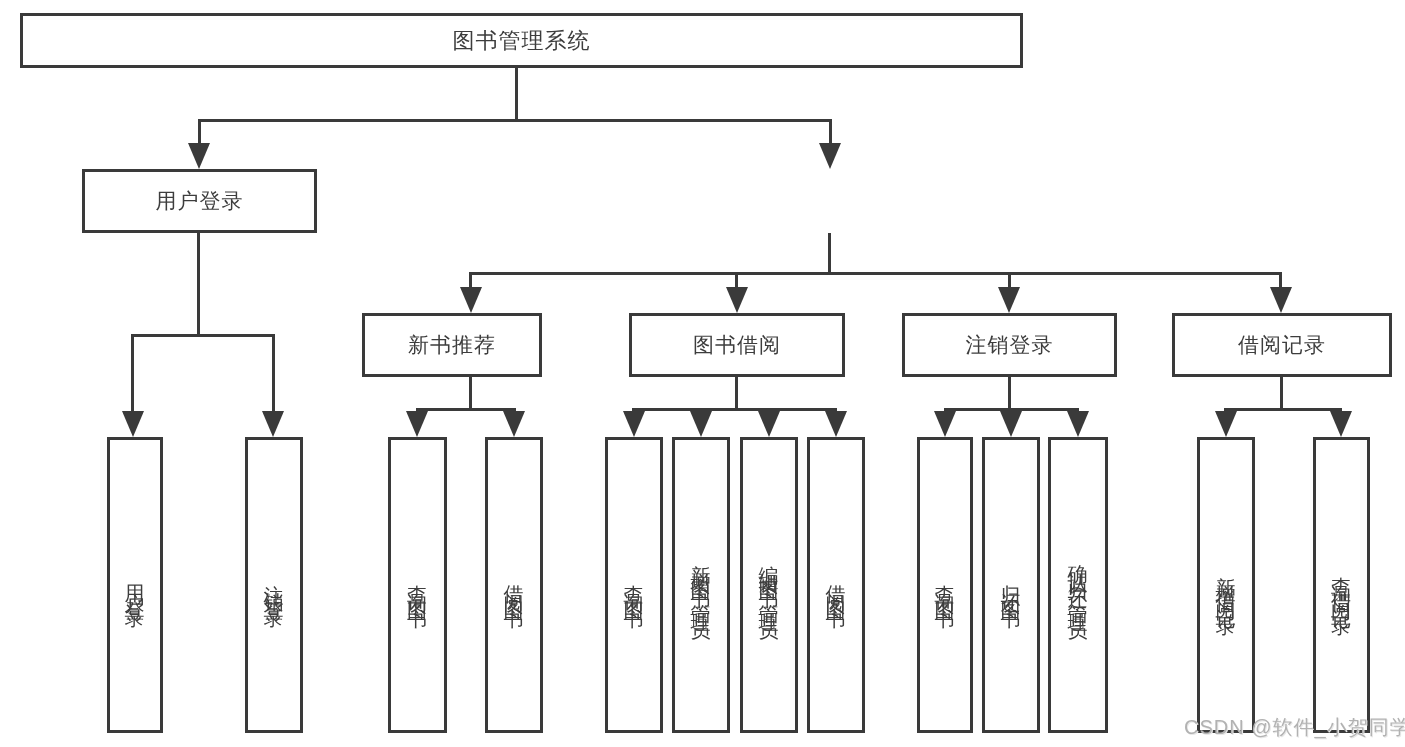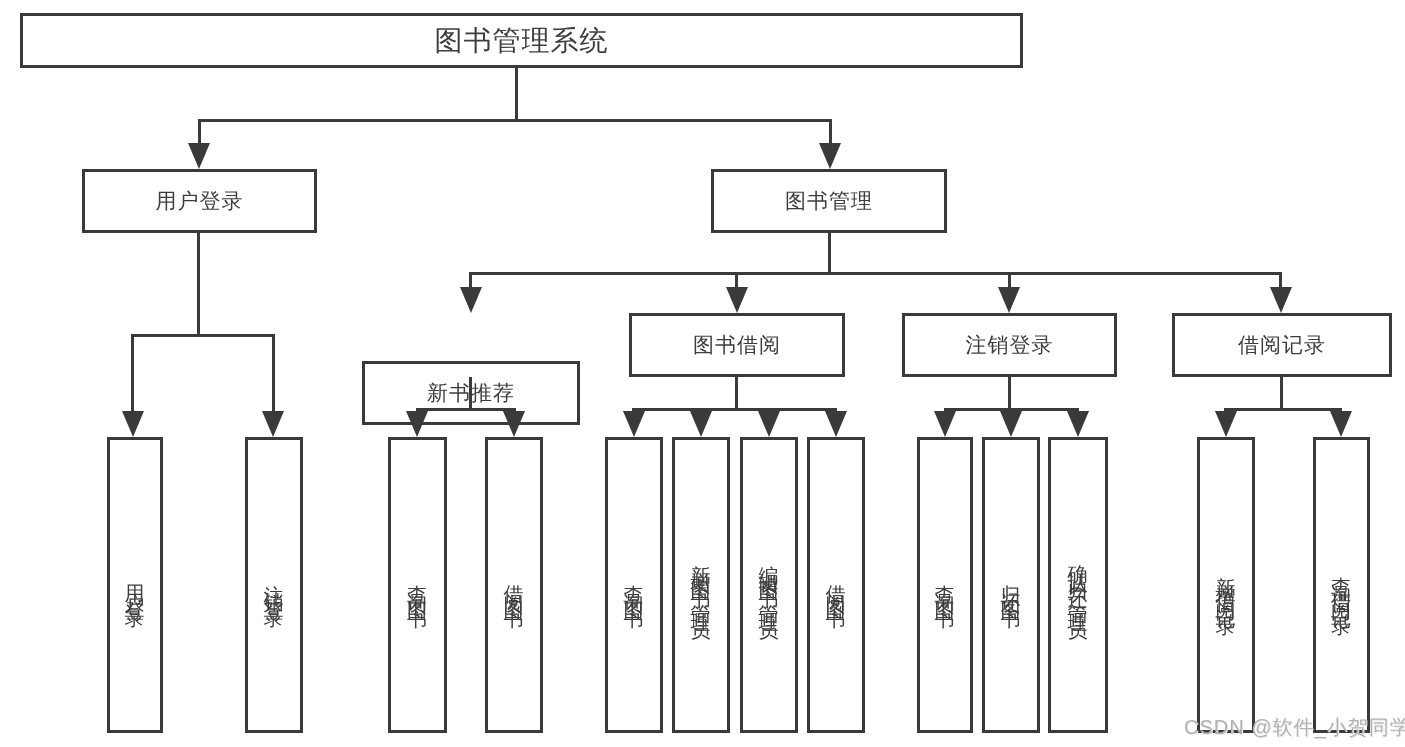--- a/index.html
+++ b/index.html
@@ -6,21 +6,21 @@
   .canvas {
     position:relative; width:1405px; height:747px; background:#fff;
     font-family:"Liberation Sans", sans-serif; overflow:hidden;
     color:#3d3d3d;
   }
   .box {
     position:absolute; background:#fff; border:3px solid #3a3a3a;
     box-sizing:border-box; display:flex; align-items:center; justify-content:center;
   }
   .hlabel { font-size:21px; letter-spacing:1px; color:#3d3d3d; }
-  .root .hlabel { font-size:28px; }
+  .root .hlabel { font-size:22px; }
   .vtext {
     writing-mode:vertical-rl; text-orientation:mixed;
     font-size:20px; letter-spacing:8px; color:#3d3d3d; line-height:1.1;
   }
   .line { position:absolute; background:#3a3a3a; }
   .arrow {
     position:absolute; width:0; height:0;
     border-left:11px solid transparent; border-right:11px solid transparent;
     border-top:26px solid #3a3a3a;
   }
@@ -42,43 +42,40 @@
   <div class="line" style="left:515px; top:68px;  width:3px;   height:53px;"></div>
   <div class="line" style="left:198px; top:119px; width:634px; height:3px;"></div>
   <div class="line" style="left:198px; top:119px; width:3px;   height:27px;"></div>
   <div class="line" style="left:829px; top:119px; width:3px;   height:27px;"></div>
   <div class="arrow" style="left:188px; top:143px;"></div>
   <div class="arrow" style="left:819px; top:143px;"></div>
 
   <div class="box" style="left:82px; top:169px; width:235px; height:64px;">
     <span class="hlabel">用户登录</span>
   </div>
-  <div class="box" style="left:711px; top:169px; width:236px; height:64px;">
-    <span class="hlabel">图书管理</span>
-  </div>
 
   <div class="line" style="left:197px; top:233px; width:3px;   height:104px;"></div>
   <div class="line" style="left:131px; top:334px; width:144px; height:3px;"></div>
   <div class="line" style="left:131px; top:334px; width:3px;   height:80px;"></div>
   <div class="line" style="left:272px; top:334px; width:3px;   height:80px;"></div>
   <div class="arrow" style="left:122px; top:411px;"></div>
   <div class="arrow" style="left:262px; top:411px;"></div>
 
   <div class="line" style="left:828px;  top:233px; width:3px;   height:41px;"></div>
   <div class="line" style="left:470px;  top:272px; width:812px; height:3px;"></div>
   <div class="line" style="left:469px;  top:272px; width:3px;   height:18px;"></div>
   <div class="line" style="left:735px;  top:272px; width:3px;   height:18px;"></div>
   <div class="line" style="left:1008px; top:272px; width:3px;   height:18px;"></div>
   <div class="line" style="left:1279px; top:272px; width:3px;   height:18px;"></div>
   <div class="arrow" style="left:460px;  top:287px;"></div>
   <div class="arrow" style="left:726px;  top:287px;"></div>
   <div class="arrow" style="left:998px;  top:287px;"></div>
   <div class="arrow" style="left:1270px; top:287px;"></div>
 
-  <div class="box" style="left:362px; top:313px; width:218px; height:64px;margin-top:48px;">
+  <div class="box" style="left:362px; top:313px; width:180px; height:64px;">
     <span class="hlabel">新书推荐</span>
   </div>
   <div class="box" style="left:629px; top:313px; width:216px; height:64px;font-family:Liberation Serif, serif;">
     <span class="hlabel">图书借阅</span>
   </div>
   <div class="box" style="left:902px; top:313px; width:215px; height:64px;">
     <span class="hlabel">注销登录</span>
   </div>
   <div class="box" style="left:1172px; top:313px; width:220px; height:64px;">
     <span class="hlabel">借阅记录</span>

